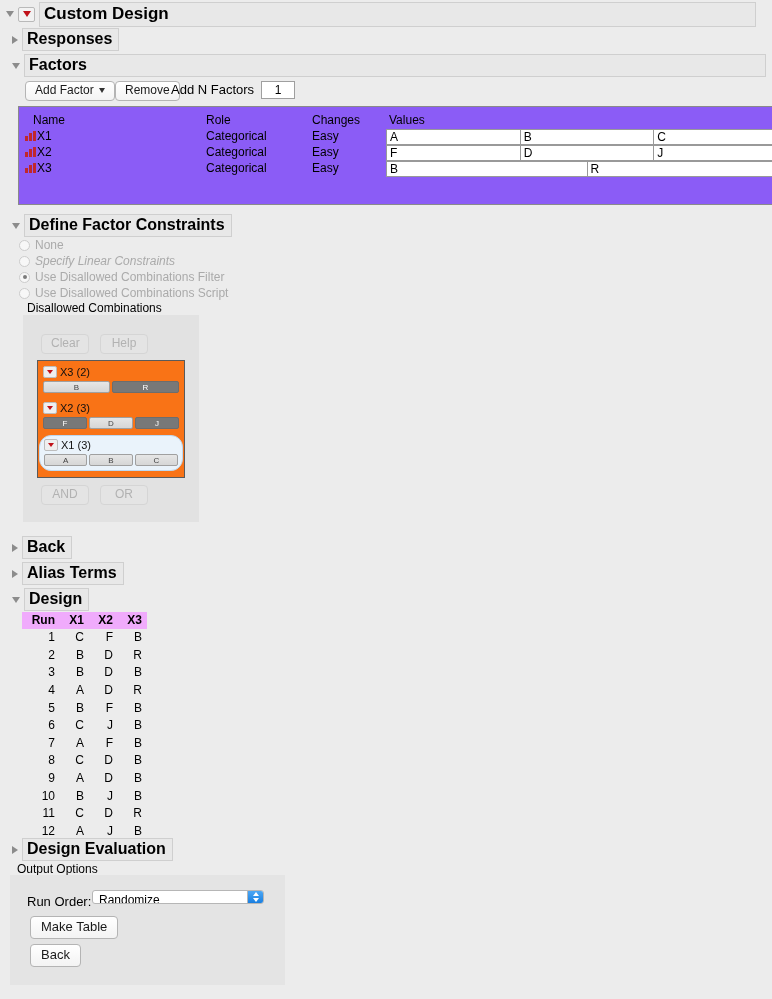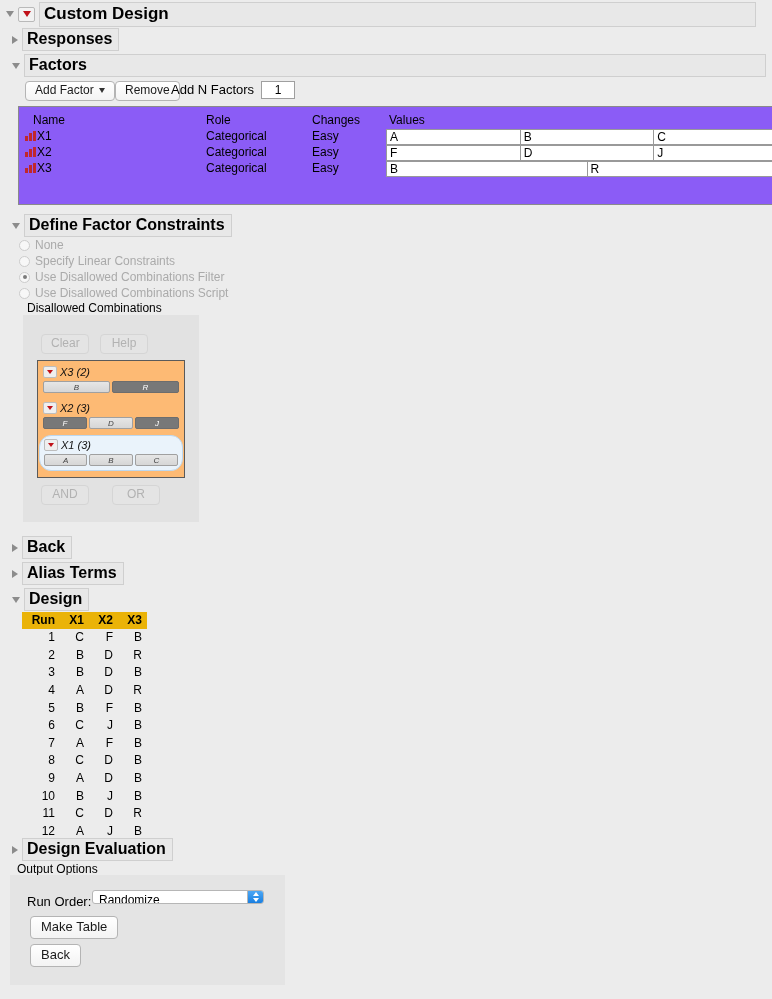--- a/index.html
+++ b/index.html
@@ -191,24 +191,23 @@
     position: absolute;
     left: 23px; top: 315px;
     width: 176px; height: 207px;
     background: #e2e2e2;
     box-sizing: border-box;
   }
   #dc-filter-box {
     position: absolute;
     left: 37px; top: 360px;
     width: 148px; height: 118px;
-    background: #fdba74;
+    background: #f97316;
     border: 1px solid #5a5a5a;
     box-sizing: border-box;
-    font-style: italic;
   }
   .fgroup {
     position: absolute;
     left: 1px; right: 1px;
     box-sizing: border-box;
     padding: 2px 4px 4px 4px;
   }
   .fgroup.selected {
     background: #eaf3fb;
     border: 1px solid #bcd7ef;
@@ -253,21 +252,21 @@
   .fbar.on  { background: #787878; color: #ffffff; border-color: #6d6d6d; }
 
   
   #design-table {
     position: absolute;
     left: 22px; top: 612px;
     font-size: 12px;
   }
   #design-table table { border-collapse: collapse; }
   #design-table th {
-    background: #eab308;
+    background: #f0abfc;
     font-weight: bold;
     font-size: 12px;
     text-align: right;
     padding: 1px 5px 2px 5px;
     border: none;
   }
   #design-table td {
     text-align: right;
     padding: 0px 5px 1px 5px;
     height: 16.6px;
@@ -426,21 +425,21 @@
 
 <div class="outline-row" style="left:12px; top:214px;">
   <span class="tri down"></span>
   <span class="title-box title-h2">Define Factor Constraints</span>
 </div>
 
 <div class="radio-row" style="left:19px; top:238px;">
   <span class="radio"></span>
   <span>None</span>
 </div>
-<div class="radio-row" style="left:19px; top:254px;">
+<div class="radio-row" style="left:19px; top:254px;font-style:italic;">
   <span class="radio"></span>
   <span>Specify Linear Constraints</span>
 </div>
 <div class="radio-row" style="left:19px; top:270px;">
   <span class="radio on"></span>
   <span>Use Disallowed Combinations Filter</span>
 </div>
 <div class="radio-row" style="left:19px; top:286px;">
   <span class="radio"></span>
   <span>Use Disallowed Combinations Script</span>
@@ -491,21 +490,21 @@
     </div>
     <div class="fg-bars">
       <span class="fbar off">A</span>
       <span class="fbar off">B</span>
       <span class="fbar off">C</span>
     </div>
   </div>
 </div>
 
 <button class="btn disabled" style="position:absolute; left:41px; top:485px; width:48px;">AND</button>
-<button class="btn disabled" style="position:absolute; left:112px; top:485px; width:48px;">OR</button>
+<button class="btn disabled" style="position:absolute; left:100px; top:485px; width:48px;">OR</button>
 
 <div class="outline-row" style="left:12px; top:536px;">
   <span class="tri right"></span>
   <span class="title-box title-h2">Back</span>
 </div>
 
 <div class="outline-row" style="left:12px; top:562px;">
   <span class="tri right"></span>
   <span class="title-box title-h2">Alias Terms</span>
 </div>

